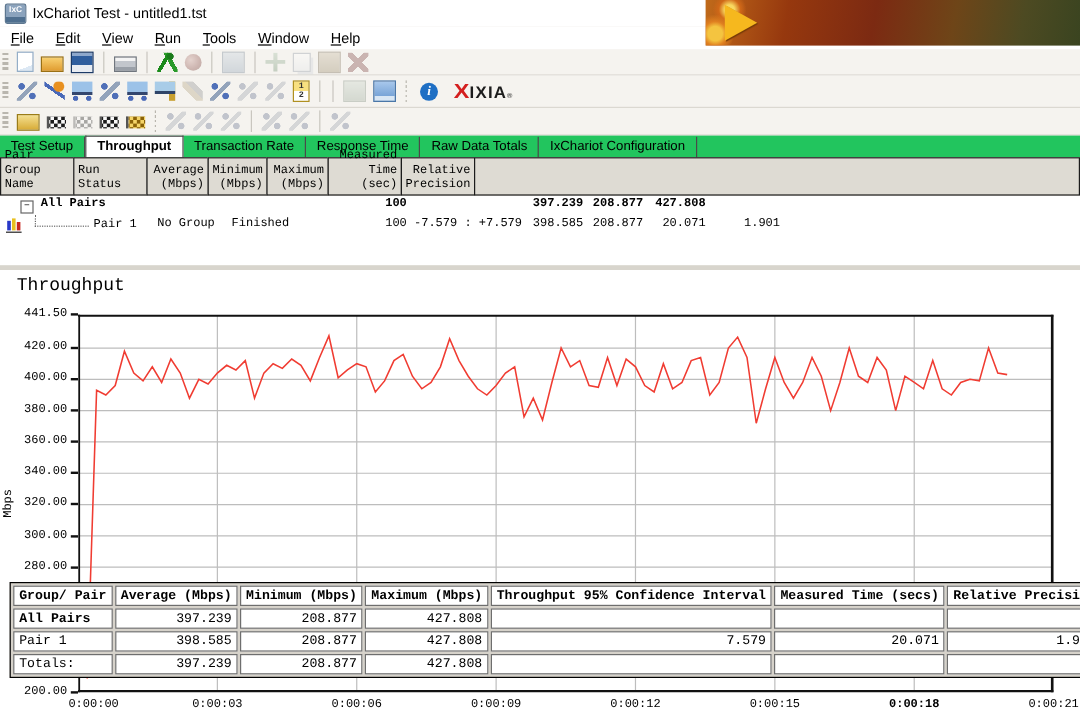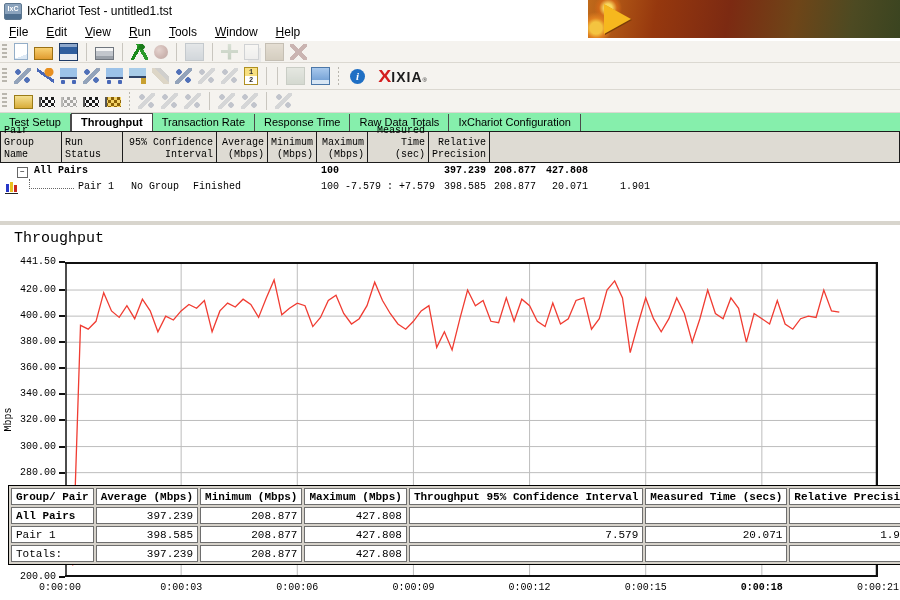--- a/index.html
+++ b/index.html
@@ -83,21 +83,21 @@
       font:bold italic 11px/15px "Liberation Serif",serif;text-align:center;margin:0 6px}
   #tb2-logo{display:flex;align-items:baseline;margin-left:8px;cursor:pointer}
   #logo-x{color:#d41f1f;font:bold 17px/17px "Liberation Sans",sans-serif;transform:scaleX(1.15);margin-right:1px}
   #logo-name{font:bold 14px/14px "Liberation Sans",sans-serif;letter-spacing:1px;color:#1c1c1c}
   #logo-reg{font-size:6px;vertical-align:top;color:#1c1c1c}
   
   #tb2-filters{display:flex;align-items:center}
   .fbtn{font-size:11px;padding:2px 4px;margin:0 1px;border:1px solid transparent;color:#222;cursor:default}
   .fbtn.active{background:#cde4f7;border:1px solid #6a9cc8}
   
-  #tabstrip{position:absolute;left:0;top:113px;width:900px;height:18px;background:#86efac;
+  #tabstrip{position:absolute;left:0;top:113px;width:900px;height:18px;background:#22c55e;
             display:flex;align-items:flex-end;font-size:11px;border-bottom:1px solid #fff}
   .tab{padding:2px 9px 2px 9px;border-right:1px solid #4a4a4a;height:13px;cursor:default;white-space:nowrap}
   .tab.active{background:#fff;border:1px solid #4a4a4a;border-bottom:none;font-weight:bold;margin-bottom:-1px;padding-bottom:3px}
   
   #pairs{position:absolute;left:0;top:131px;width:900px;font-family:"Liberation Mono",monospace;font-size:10px}
   .hrow{display:flex;height:32px}
   .hc{box-sizing:border-box;border:1px solid #1c1c1c;margin-left:-1px;background:#dedbd3;
       padding:1px 3px;display:flex;flex-direction:column;justify-content:flex-end;line-height:12px}
   .hc:first-child{margin-left:0}
   .c0{width:128px}.c1{width:62px}.c2{width:62px}.c3{width:90px}.c4{width:95px}.c5{width:52px}
@@ -238,23 +238,20 @@
 </div>
 
 <div id="pairs">
   <div class="hrow">
     <div class="hc c1">
         <span>Pair Group Name</span>
       </div>
     <div class="hc c2">
         <span>Run Status</span>
       </div>
-    <div class="hc c4 num">
-        <span>95% Confidence Interval</span>
-      </div>
     <div class="hc c5 num">
         <span>Average (Mbps)</span>
       </div>
     <div class="hc c6 num">
         <span>Minimum (Mbps)</span>
       </div>
     <div class="hc c7 num">
         <span>Maximum (Mbps)</span>
       </div>
     <div class="hc c8 num">
@@ -375,21 +372,21 @@
     <div class="ylab" style="top: 163.391px;">340.00</div>
     <div class="ytick" style="top: 168.391px;"></div>
     <div class="ylab" style="top: 189.478px;">320.00</div>
     <div class="ytick" style="top: 194.478px;"></div>
     <div class="ylab" style="top: 215.565px;">300.00</div>
     <div class="ytick" style="top: 220.565px;"></div>
     <div class="ylab" style="top: 241.652px;">280.00</div>
     <div class="ytick" style="top: 246.652px;"></div>
     <div class="ylab" style="top: 346px;">200.00</div>
     <div class="ytick" style="top: 351px;"></div>
-    <div class="xlab" style="left: 30px;">0:00:00</div>
+    <div class="xlab" style="left: 48px;">0:00:00</div>
     <div class="xlab" style="left: 151.143px;">0:00:03</div>
     <div class="xlab" style="left: 267.286px;">0:00:06</div>
     <div class="xlab" style="left: 383.429px;">0:00:09</div>
     <div class="xlab" style="left: 499.571px;">0:00:12</div>
     <div class="xlab" style="left: 615.714px;">0:00:15</div>
     <div class="xlab" style="left: 731.857px; font-weight: bold;">0:00:18</div>
     <div class="xlab" style="left: 848px;">0:00:21</div>
   </div>
 
 </body></html>

